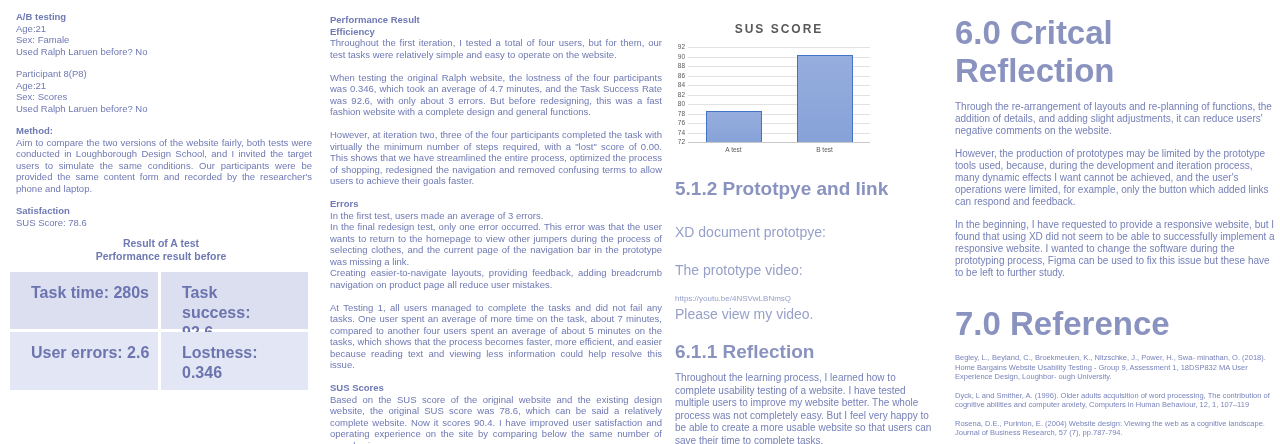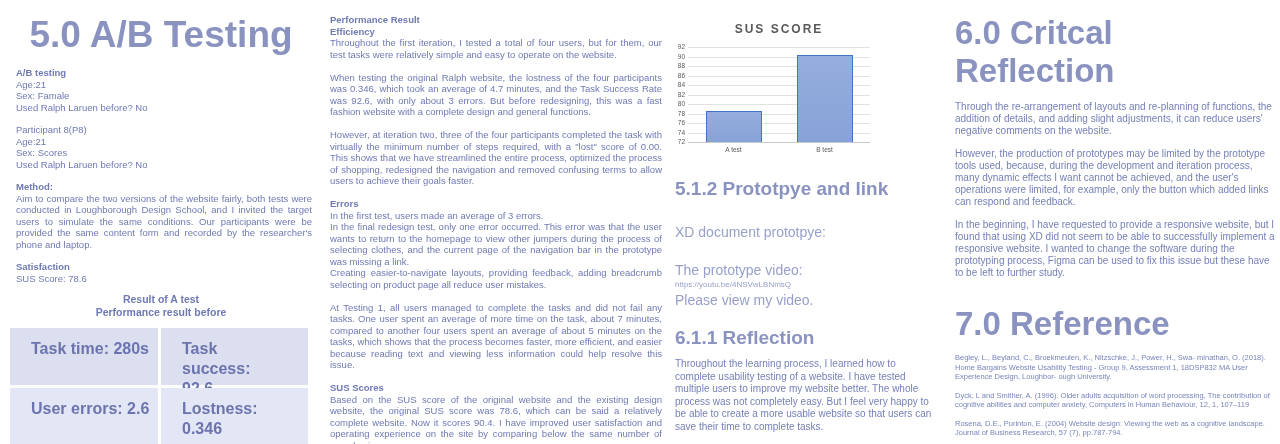--- a/index.html
+++ b/index.html
@@ -58,37 +58,36 @@
   #chart-xlabels { position:relative; margin-left:13px; width:182px; height:14px; }
   .xlabel { position:absolute; top:4px; width:60px; margin-left:-30px; text-align:center; font-size:6.5px; color:#595959; }
 
   
   #proto-heading { margin-top:22px; }
   .link-label { font-size:14px; color:#97a0c9; }
   .link-url   { font-size:8px; color:#97a0c9; }
   #xd-label    { margin-top:24px; }
   #xd-url      { margin-top:7px; }
   #video-label { margin-top:22px; }
-  #video-url   { margin-top:2px; }
+  #video-url   { margin-top:16px; }
   #video-note  { margin-top:3px; }
   #reflection-heading { margin-top:19px; }
   #reflection-text { margin-top:9px; width:258px; }
 
   
   #col4 p.cp { margin-top:11px; font-size:10px; line-height:12px; color:#7680b8; }
   .ref { margin-top:9px; font-size:7.5px; line-height:9.5px; color:#7a84bb; }
   #refs { margin-top:10px; }
 </style>
 </head>
 <body>
 
 <div id="page">
 
   <div id="col1" class="col">
-    <div id="ab-title" class="h-big">5.0 A/B Testing</div>
 
     <div id="ab-block" class="block body-s">
       <div class="bold">A/B testing</div>
       <div>Age:21</div>
       <div>Sex: Famale</div>
       <div>Used Ralph Laruen before? No</div>
       <div class="gap"></div>
       <div>Participant 8(P8)</div>
       <div>Age:21</div>
       <div>Sex: Scores</div>
@@ -123,21 +122,21 @@
     <p class="bold">Efficiency</p>
     <p class="just">Throughout the first iteration, I tested a total of four users, but for them, our test tasks were relatively simple and easy to operate on the website.</p>
     <div class="sp"></div>
     <p class="just">When testing the original Ralph website, the lostness of the four participants was 0.346, which took an average of 4.7 minutes, and the Task Success Rate was 92.6, with only about 3 errors. But before redesigning, this was a fast fashion website with a complete design and general functions.</p>
     <div class="sp"></div>
     <p class="just">However, at iteration two, three of the four participants completed the task with virtually the minimum number of steps required, with a "lost" score of 0.00. This shows that we have streamlined the entire process, optimized the process of shopping, redesigned the navigation and removed confusing terms to allow users to achieve their goals faster.</p>
     <div class="sp"></div>
     <p class="bold">Errors</p>
     <p class="just">In the first test, users made an average of 3 errors.</p>
     <p class="just">In the final redesign test, only one error occurred. This error was that the user wants to return to the homepage to view other jumpers during the process of selecting clothes, and the current page of the navigation bar in the prototype was missing a link.</p>
-    <p class="just">Creating easier-to-navigate layouts, providing feedback, adding breadcrumb selecting on product page all reduce user mistakes.</p>
+    <p class="just">Creating easier-to-navigate layouts, providing feedback, adding breadcrumb navigation on product page all reduce user mistakes.</p>
     <div class="sp"></div>
     <p class="just">At Testing 1, all users managed to complete the tasks and did not fail any tasks. One user spent an average of more time on the task, about 7 minutes, compared to another four users spent an average of about 5 minutes on the tasks, which shows that the process becomes faster, more efficient, and easier because reading text and viewing less information could help resolve this issue.</p>
     <div class="sp"></div>
     <p class="bold">SUS Scores</p>
     <p class="just">Based on the SUS score of the original website and the existing design website, the original SUS score was 78.6, which can be said a relatively complete website. Now it scores 90.4. I have improved user satisfaction and operating experience on the site by comparing below the same number of sample sizes.</p>
   </div>
 
   <div id="col3" class="col">
     <div id="chart-box">
       <div id="chart-title">SUS SCORE</div>

